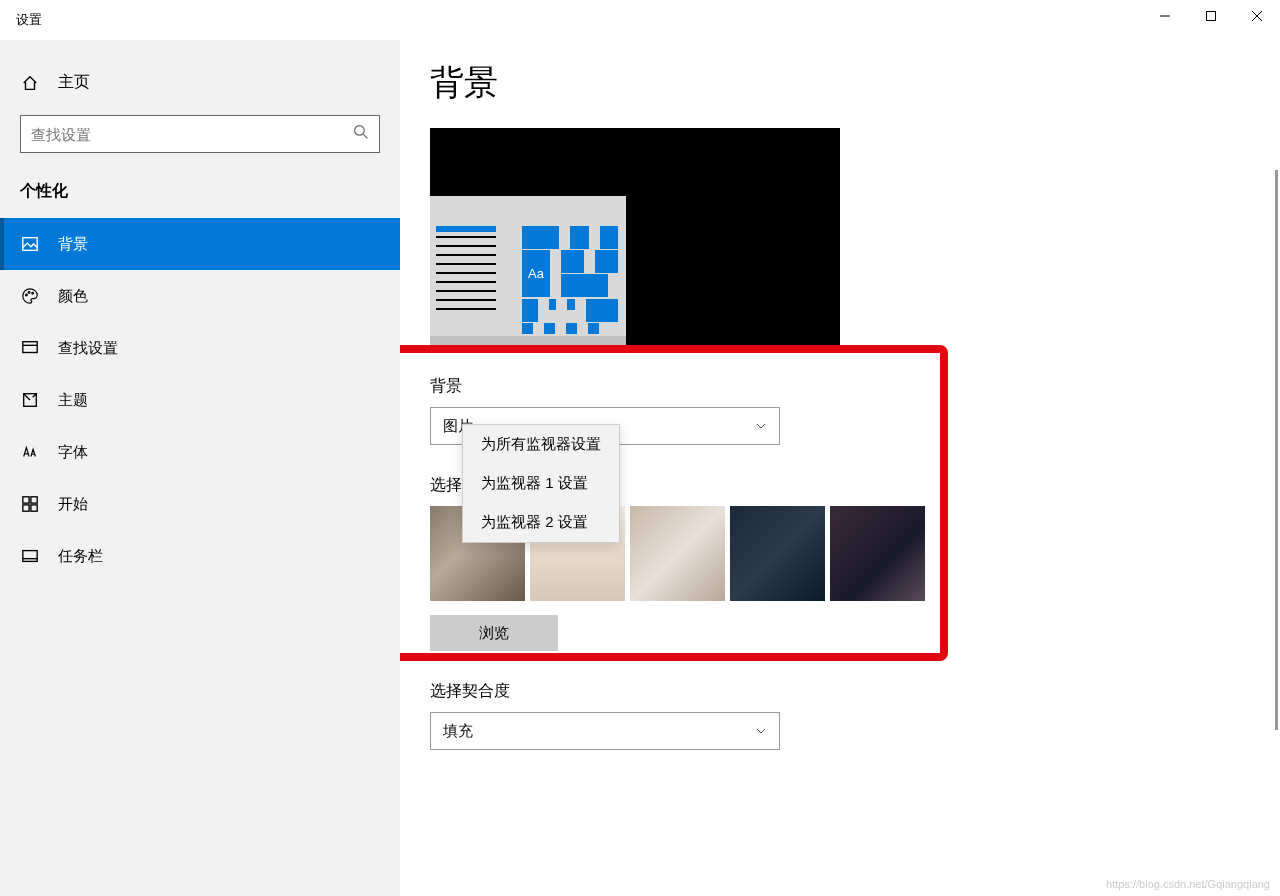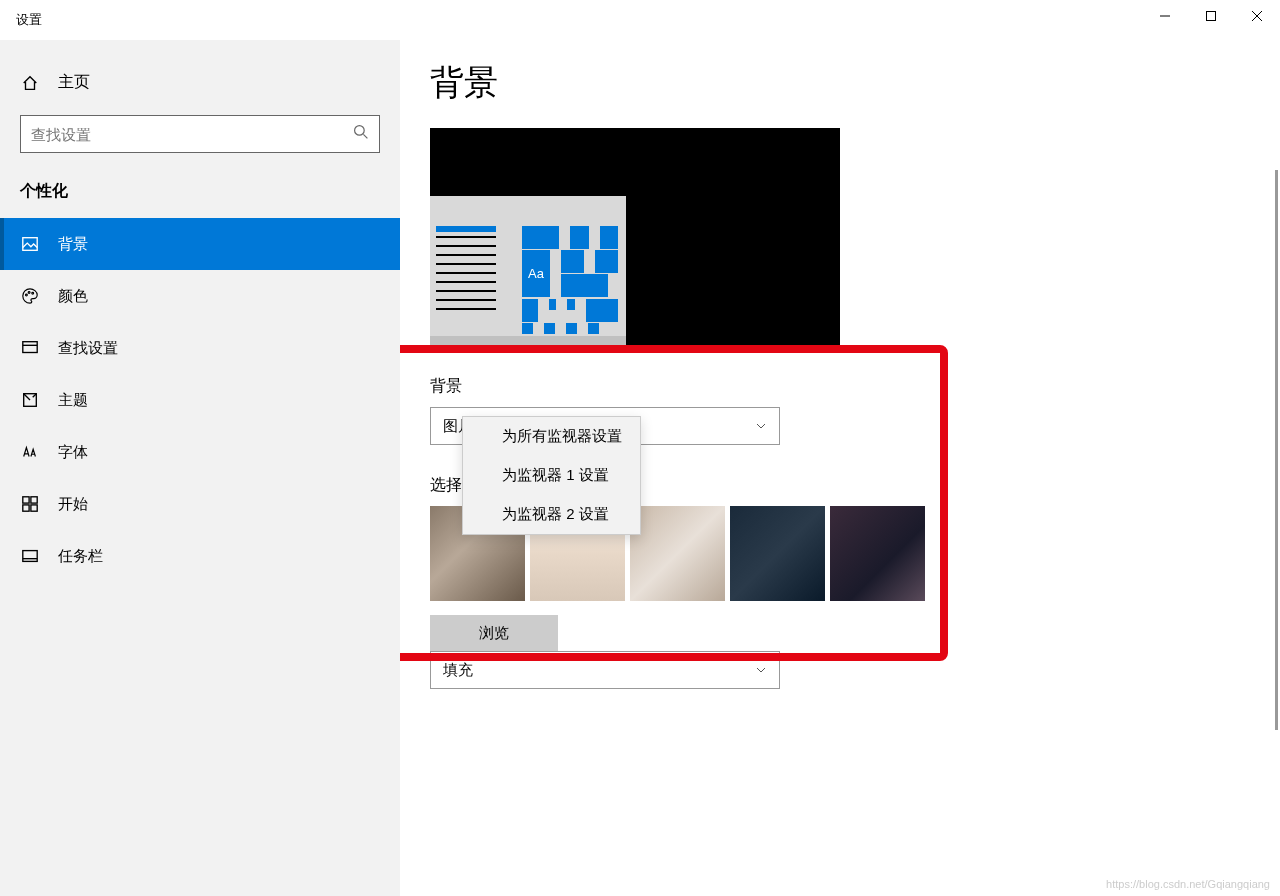--- a/index.html
+++ b/index.html
@@ -242,30 +242,31 @@
     <div class="field-label">选择图片</div>
     <div class="thumbs">
       <div class="thumb t1"></div>
       <div class="thumb t2"></div>
       <div class="thumb t3"></div>
       <div class="thumb t4"></div>
       <div class="thumb t5"></div>
     </div>
     <button class="browse-btn">浏览</button>
 
+    <div class="field-label">选择契合度</div>
     <div class="dropdown narrow">
       <span>填充</span>
       <span><svg width="12" height="12" viewBox="0 0 12 12" fill="none" stroke="#555" stroke-width="1">
             <path d="M2 4 L6 8 L10 4"></path>
           </svg></span>
     </div>
 
     <div class="highlight-box" style="left:-62px; top:305px; width:610px; height:316px;"></div>
 
-    <div class="context-menu" style="left:62px; top:376px;padding-left:21px;">
+    <div class="context-menu" style="left:62px; top:384px;">
       <div class="context-item">为所有监视器设置</div>
       <div class="context-item">为监视器 1 设置</div>
       <div class="context-item">为监视器 2 设置</div>
     </div>
   </div>
 </div>
 
 <div class="watermark">https://blog.csdn.net/Gqiangqiang</div>
 
 </body></html>

